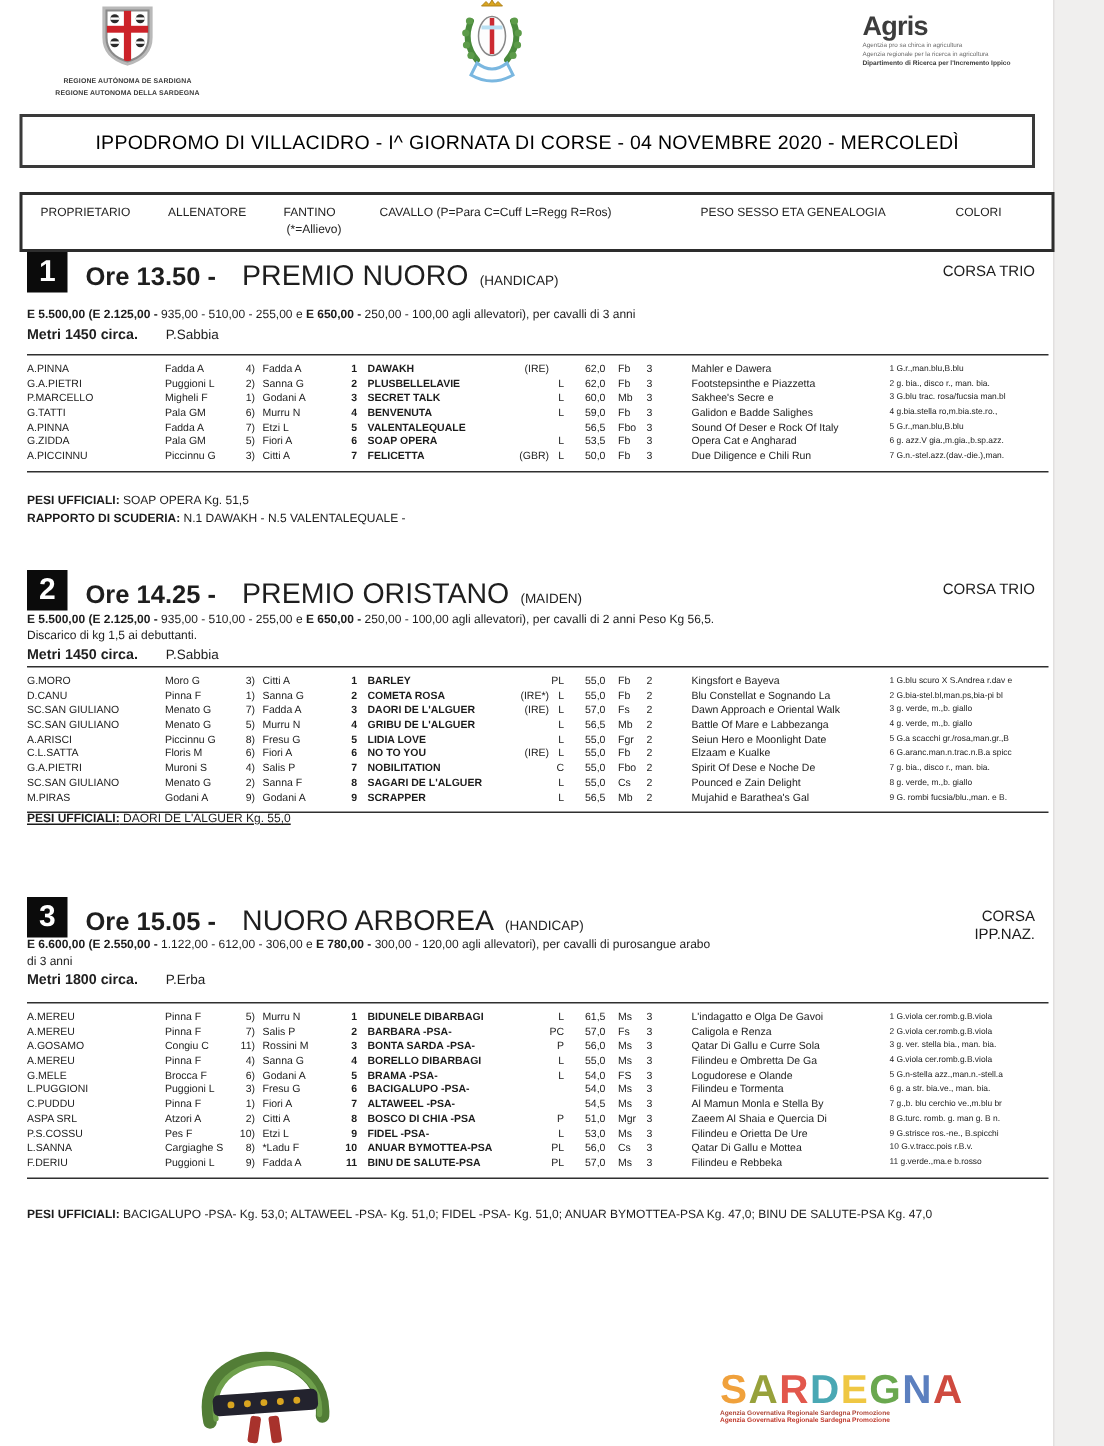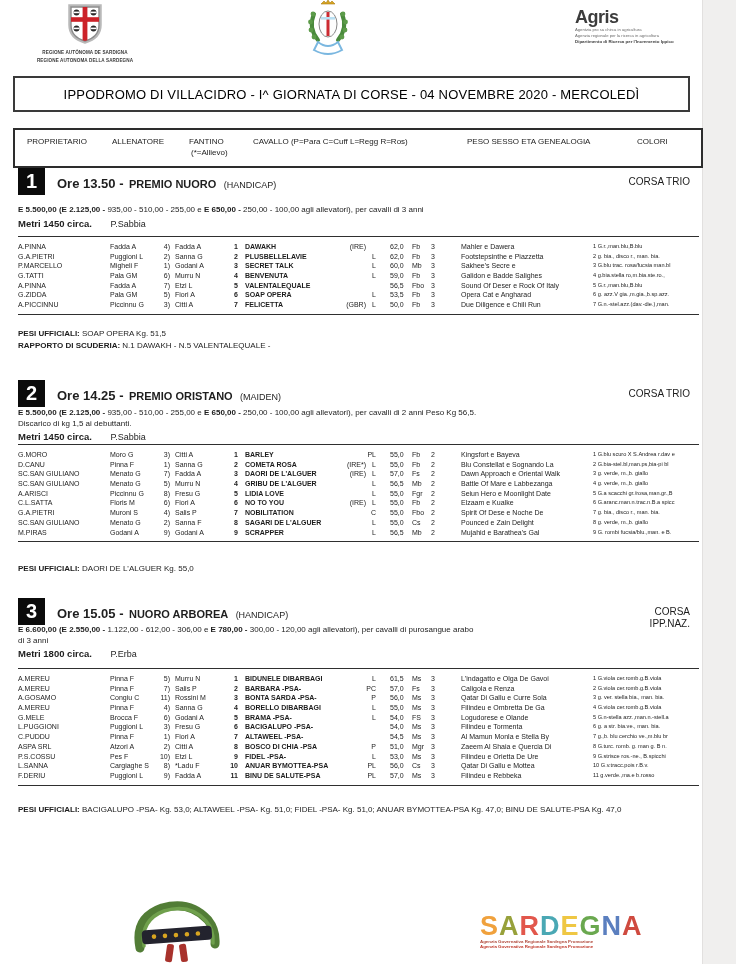--- a/index.html
+++ b/index.html
@@ -31,22 +31,22 @@
   .ch-fan{left:174px;top:7px;} .ch-fan2{left:176px;top:18px;}
   .ch-cav{left:238px;top:7px;} .ch-peso{left:452px;top:7px;} .ch-col{left:622px;top:7px;}
 
   
   .race{position:absolute;left:18px;width:672px;}
   .race1{top:168px;height:200px;} .race2{top:380px;height:212px;} .race3{top:598px;height:260px;}
   .race-head{position:absolute;left:0;top:0;width:100%;height:30px;}
   .badge{position:absolute;left:0;top:0;width:27px;height:27px;background:#0b0b0b;color:#fff;
          font-weight:bold;font-size:20px;line-height:27px;text-align:center;}
   .race-title{position:absolute;left:39px;top:6px;white-space:nowrap;}
-  .rt-time{font-weight:bold;font-size:13px;}
-  .rt-name{font-weight:bold;font-size:11px;margin-left:1px;}
+  .rt-time{font-weight:bold;font-size:17px;}
+  .rt-name{font-weight:normal;font-size:19px;margin-left:13px;}
   .rt-cat{font-size:9px;margin-left:3px;}
   .race-corsa{position:absolute;right:0;top:8px;text-align:right;font-size:10px;line-height:12px;color:#1c1c1c;}
   .race-prize,.race-line2{position:absolute;left:0;font-size:8px;white-space:nowrap;color:#1c1c1c;}
   .race-metri{position:absolute;left:0;font-size:9px;white-space:nowrap;}
   .race-metri .m{font-weight:bold;font-size:9.5px;}
   .race-metri .pista{margin-left:16px;}
   .race-table{position:absolute;left:0;width:681px;border-top:1.5px solid #2f2f2f;border-bottom:1.5px solid #2f2f2f;
               padding:5px 0 4px 0;}
   .row{position:relative;height:9.7px;}
   .cell{position:absolute;top:0;font-size:7px;line-height:9.7px;white-space:nowrap;color:#1c1c1c;}
@@ -61,21 +61,21 @@
   .c-peso{left:372px;}
   .c-sesso{left:394px;}
   .c-eta{left:413px;}
   .c-gen{left:443px;}
   .c-colori{left:575px;font-size:5.6px;}
   .race-pesi,.race-rapporto{position:absolute;left:0;font-size:8px;line-height:11px;color:#1c1c1c;}
   .race-pesi{width:660px;}
   .race1 .race-prize{top:37px;} .race1 .race-metri{top:50px;} .race1 .race-table{top:68px;}
   .race1 .race-pesi{top:160px;} .race1 .race-rapporto{top:172px;}
   .race2 .race-prize{top:28px;} .race2 .race-line2{top:39px;} .race2 .race-metri{top:51px;}
-  .race2 .race-table{top:64px;} .race2 .race-pesi{top:183px;} .race2 .race-rapporto{top:188px;}
+  .race2 .race-table{top:64px;} .race2 .race-pesi{top:160px;text-decoration:underline;} .race2 .race-rapporto{top:188px;}
   .race3 .race-prize{top:27px;} .race3 .race-line2{top:38px;} .race3 .race-metri{top:50px;}
   .race3 .race-table{top:70px;} .race3 .race-pesi{top:206px;} .race3 .race-rapporto{top:228px;}
 
   
   .wreath{left:120px;top:898px;width:115px;height:66px;}
   .sardegna{left:480px;top:916px;width:200px;}
   .sardegna .letters{font-size:27px;font-weight:bold;letter-spacing:1px;line-height:21px;font-family:"Liberation Sans",sans-serif;}
   .sardegna .l1{font-size:4.4px;color:#b0483a;font-weight:bold;margin-top:2px;line-height:5.4px;}
   .sardegna .l2{font-size:4.4px;color:#c0392b;font-weight:bold;line-height:5.4px;}
 </style>

